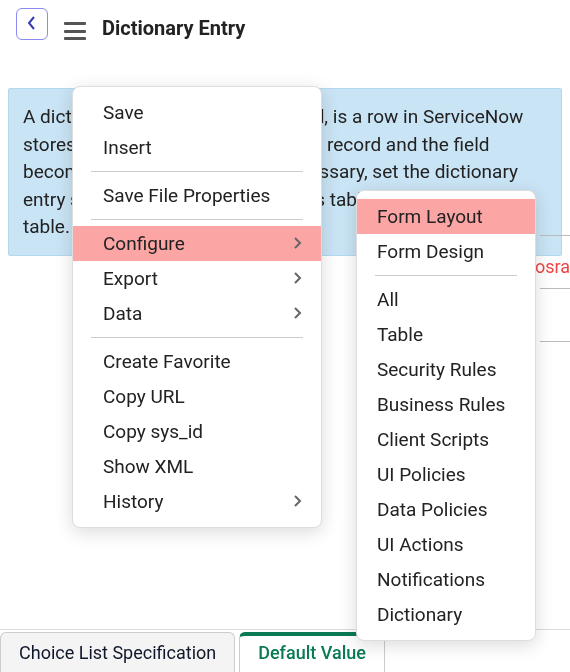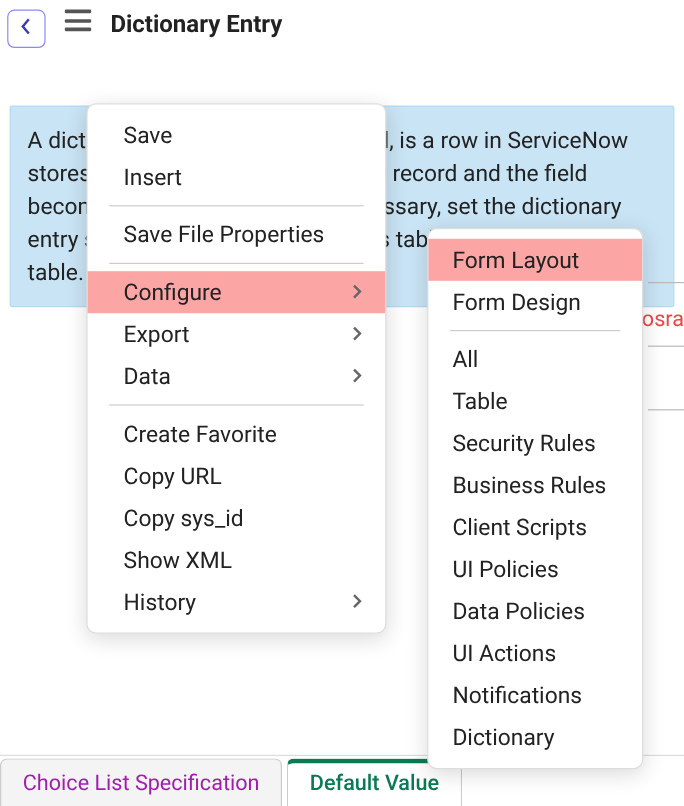--- a/index.html
+++ b/index.html
@@ -12,22 +12,22 @@
       font-size: 18px;
       color: #222;
       background: #fff;
       width: 570px;
       height: 672px;
       overflow: hidden;
       position: relative;
     }
     .topbar {
       display: flex;
-      align-items: flex-start;
-      padding: 8px 10px 0 6px;
+      align-items: flex-end;
+      padding: 8px 10px 0 16px;
       gap: 16px;
     }
     .back-btn {
       width: 32px;
       height: 32px;
       border: 1px solid #8a8af0;
       border-radius: 6px;
       display: flex;
       align-items: center;
       justify-content: center;
@@ -120,21 +120,21 @@
       border-top: 1px solid #ddd;
     }
     .tabs {
       display: flex;
       align-items: flex-end;
       height: 42px;
     }
     .tab {
       padding: 9px 18px;
       font-size: 18px;
-      color: #a21caf;
+      color: #0f172a;
       border: 1px solid #ccc;
       border-bottom: none;
       border-top-left-radius: 6px;
       border-top-right-radius: 6px;
       margin-right: 4px;
       background: #f4f4f4;
       cursor: pointer;
     }
     .tab.active {
       color: #0a7a52;

